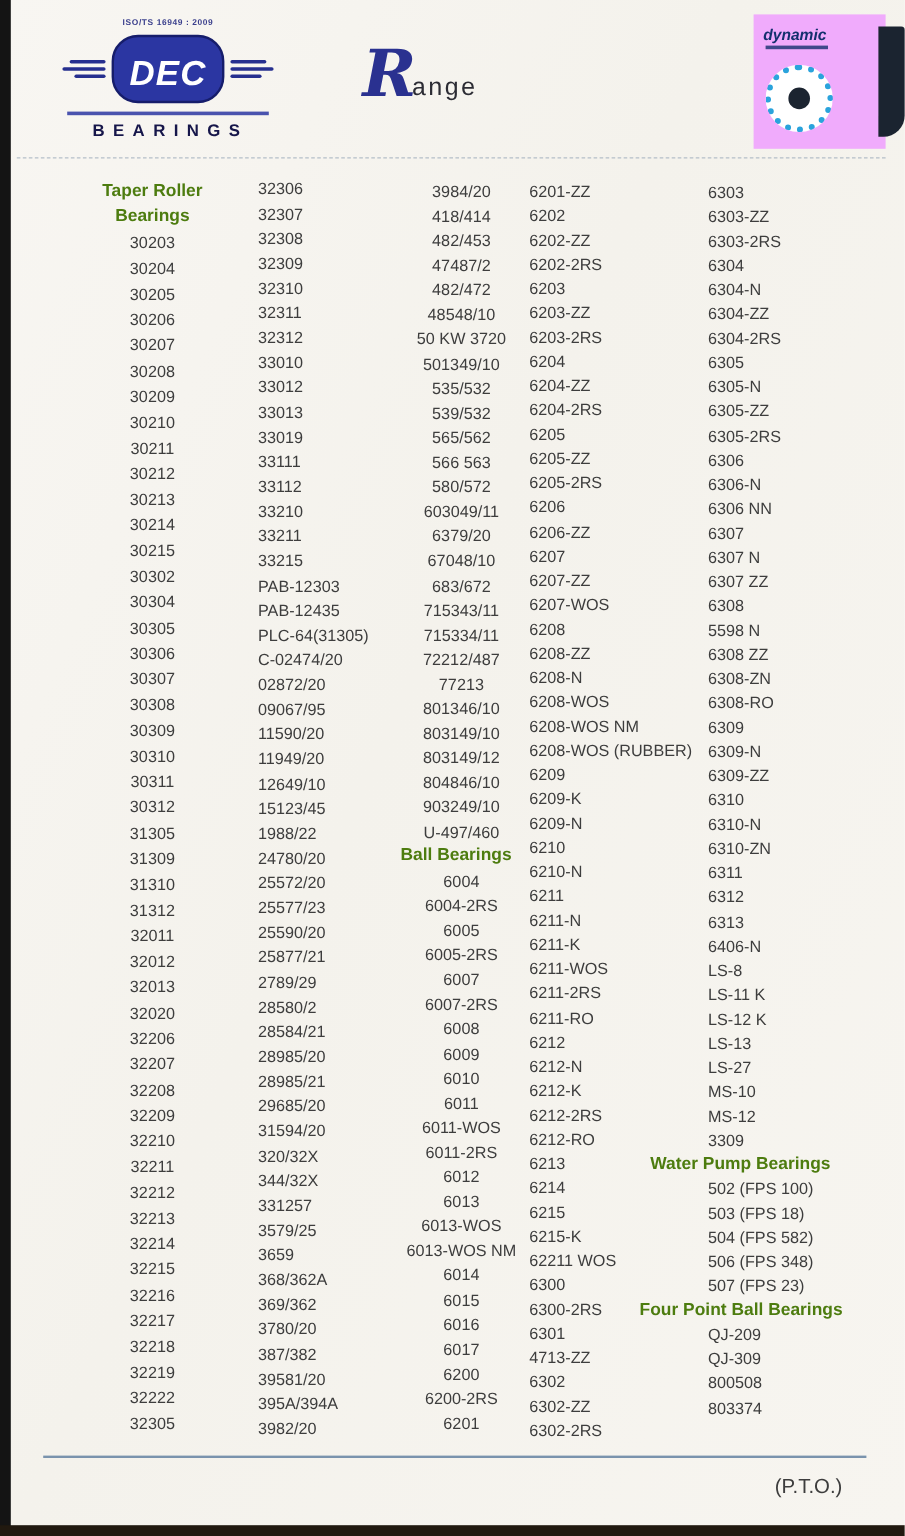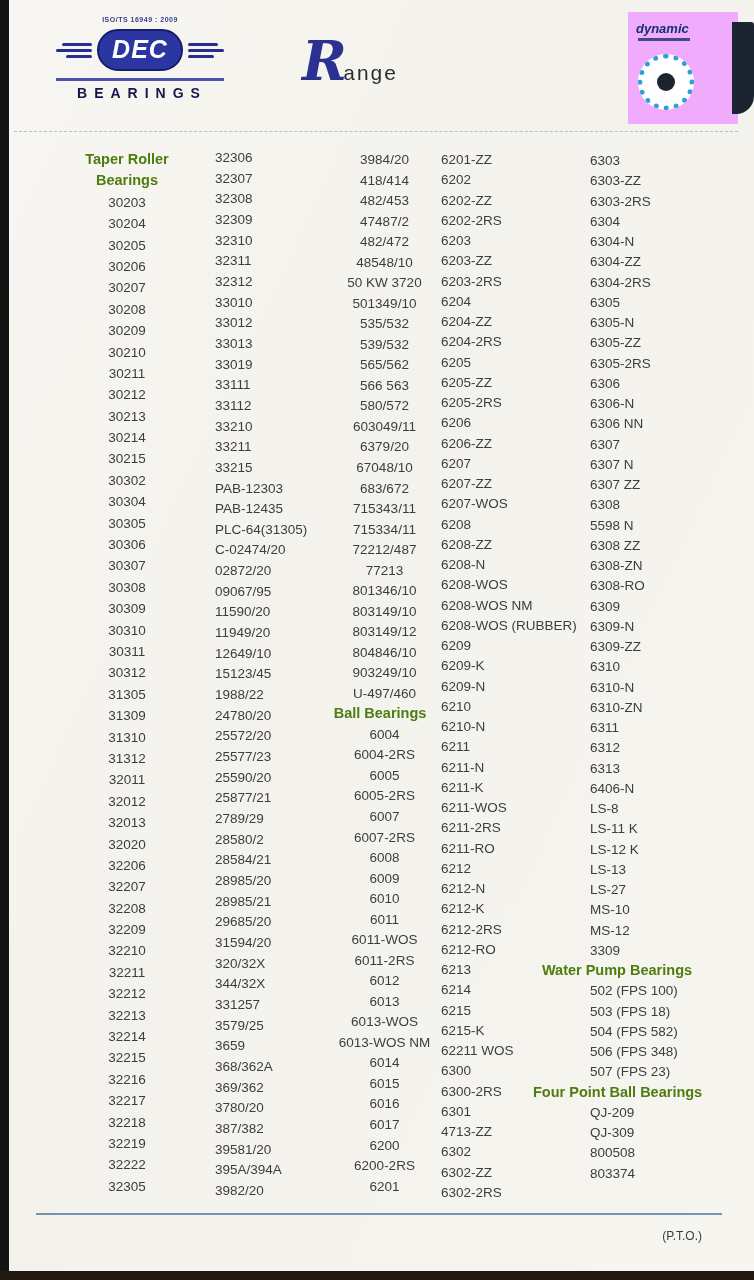--- a/index.html
+++ b/index.html
@@ -19,22 +19,22 @@
   .speed{display:flex;flex-direction:column;gap:3px;}
   .speed i{display:block;height:3px;background:#262f8f;border-radius:2px;}
   .speed.l i:nth-child(1){width:30px;margin-left:6px;}
   .speed.l i:nth-child(2){width:36px;}
   .speed.l i:nth-child(3){width:26px;margin-left:10px;}
   .speed.r i:nth-child(1){width:30px;}
   .speed.r i:nth-child(2){width:36px;}
   .speed.r i:nth-child(3){width:26px;}
   .capsule{
     background:#2b36a2;border:2px solid #161d6b;border-radius:22px;
-    padding:4px 13px 5px;color:#ffffff;font-weight:bold;font-style:italic;
-    font-size:25px;letter-spacing:1px;
+    padding:15px 13px 5px;color:#ffffff;font-weight:bold;font-style:italic;
+    font-size:29px;letter-spacing:1px;
   }
   .dec-underbar{height:3px;background:#2b36a2;margin:7px 4px 4px;opacity:.85;}
   .dec-sub{font-size:14px;font-weight:bold;color:#16164a;letter-spacing:7px;text-align:center;margin-left:4px;}
 
   .range-logo{position:absolute;left:302px;top:34px;display:flex;align-items:flex-start;}
   .range-initial{
     font-family:"DejaVu Serif", serif;font-style:italic;font-weight:bold;
     font-size:54px;line-height:1;color:#2a3190;
   }
   .range-rest{
@@ -66,21 +66,21 @@
   .col3{left:316px;top:2px;width:128px;height:1042px;}
   .col3 .row{padding-left:9px;text-align:center;}
   .col3 .row.hdr{padding-left:0;}
   .col4{left:441px;top:2px;width:150px;height:1048px;}
   .col5{left:533px;top:3px;width:192px;height:1028px;}
   .col5 .row{padding-left:57px;}
   .col5 .row.hdr{padding-left:0;text-align:center;width:168px;}
 
   
   .footer-rule{position:absolute;top:1213px;left:36px;width:686px;height:2px;background:#7a93ad;}
-  .pto{position:absolute;top:1229px;right:52px;font-size:12px;color:#3d3d3d;}
+  .pto{position:absolute;top:1229px;right:52px;font-size:17px;color:#3d3d3d;}
 </style>
 </head>
 <body>
 
 <div class="edge-left"></div>
 
 <div class="dec-logo">
   <div class="cert">ISO/TS 16949 : 2009</div>
   <div class="capsule-row">
     <span class="speed l">

